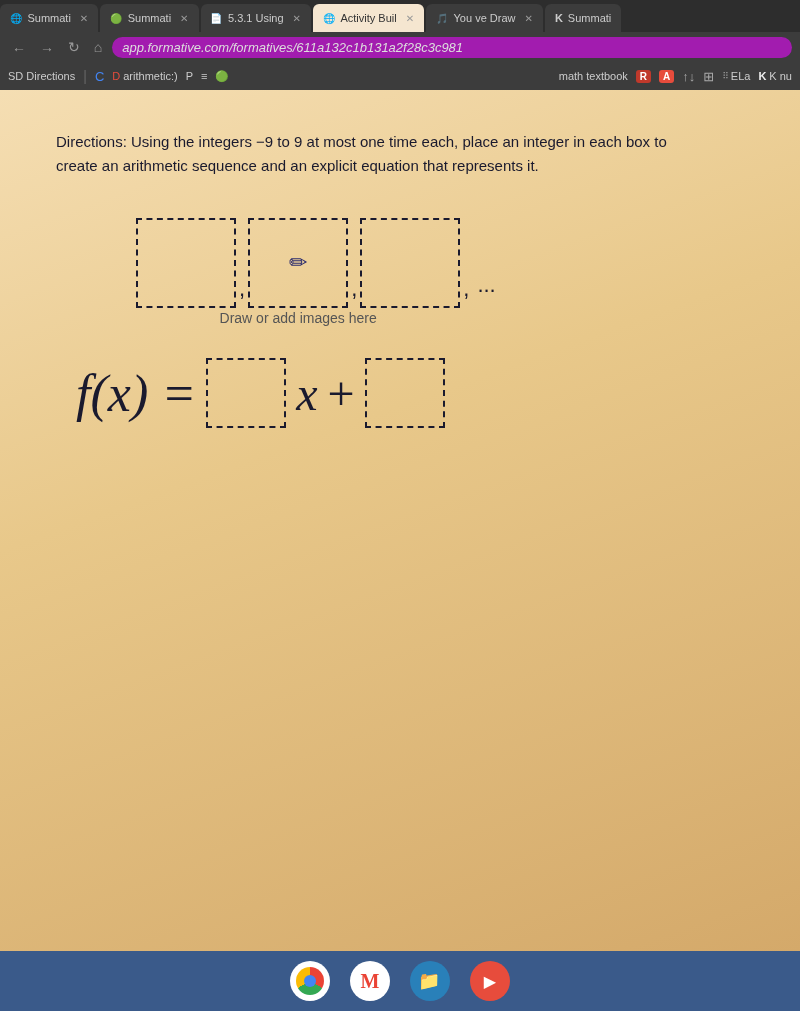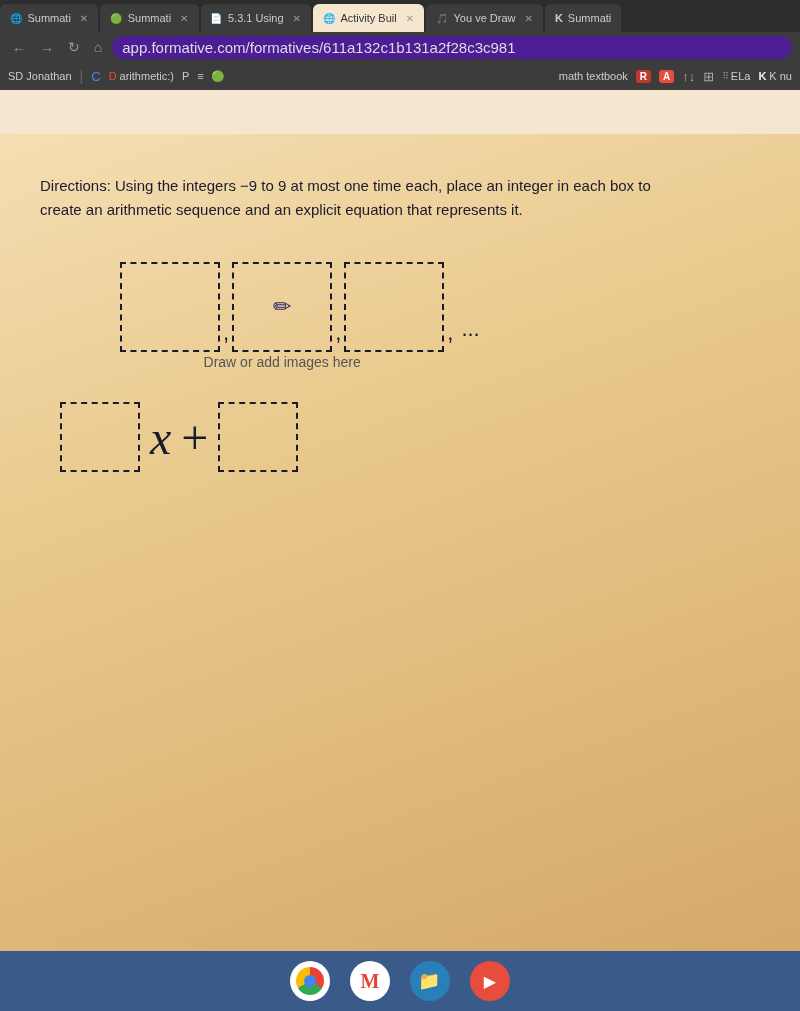--- a/index.html
+++ b/index.html
@@ -78,27 +78,28 @@
 
     .nav-btn {
       color: #999;
       font-size: 14px;
       cursor: pointer;
       padding: 2px 4px;
     }
 
     .address-input {
       flex: 1;
-      background: #4c1d95;
+      background: #a21caf;
       border: none;
       border-radius: 12px;
       color: #ddd;
-      font-size: 15px;
+      font-size: 13px;
       padding: 3px 10px;
       outline: none;
+      font-style: italic;
     }
 
     
     .bookmarks-bar {
       background: #3c3c3c;
       height: 28px;
       display: flex;
       align-items: center;
       padding: 0 8px;
       gap: 8px;
@@ -150,24 +151,23 @@
       color: #ccc;
       display: flex;
       align-items: center;
       gap: 2px;
     }
 
     
     .content-area {
       flex: 1;
       background: linear-gradient(160deg, #f5deb3 0%, #e8c88a 40%, #d4a96a 100%);
-      padding: 40px 60px 30px 40px;
+      padding: 40px 60px 30px 56px;
       position: relative;
       overflow: hidden;
-      margin-top: 44px;
     }
 
     .directions-text {
       font-size: 15px;
       color: #1a1a2e;
       line-height: 1.6;
       margin-bottom: 40px;
       max-width: 620px;
     }
 
@@ -375,21 +375,21 @@
   <div class="address-bar">
     <span class="nav-btn">←</span>
     <span class="nav-btn">→</span>
     <span class="nav-btn">↻</span>
     <span class="nav-btn">⌂</span>
     <input class="address-input" type="text" value="app.formative.com/formatives/611a132c1b131a2f28c3c981" style="">
   </div>
 
   <div class="bookmarks-bar">
     <span class="bookmark-item">
-      <span>SD Jonathan</span>
+      <span>SD Directions</span>
     </span>
     <span class="bookmark-separator">|</span>
     <span class="bookmark-item">
       <span style="color:#4285f4;font-size:13px;">C</span>
     </span>
     <span class="bookmark-item">
       <span style="color:#e74c3c;font-size:11px;">D</span>
       <span>arithmetic:)</span>
     </span>
     <span class="bookmark-item">
@@ -437,20 +437,23 @@
         <span class="comma-sep">,</span>
       </div>
       <div class="box-group">
         <div class="dashed-box"></div>
         <span class="comma-sep">,</span>
       </div>
       <span class="ellipsis">...</span>
     </div>
 
     <div class="equation-row">
+      <span class="fx-label">
+        <i>f</i>(<i>x</i>) =
+      </span>
       <div class="eq-box"></div>
       <span class="x-var"><i>x</i></span>
       <span class="plus-sign">+</span>
       <div class="eq-box-small"></div>
     </div>
 
   </div>
 </div>
 
 <div class="taskbar">

